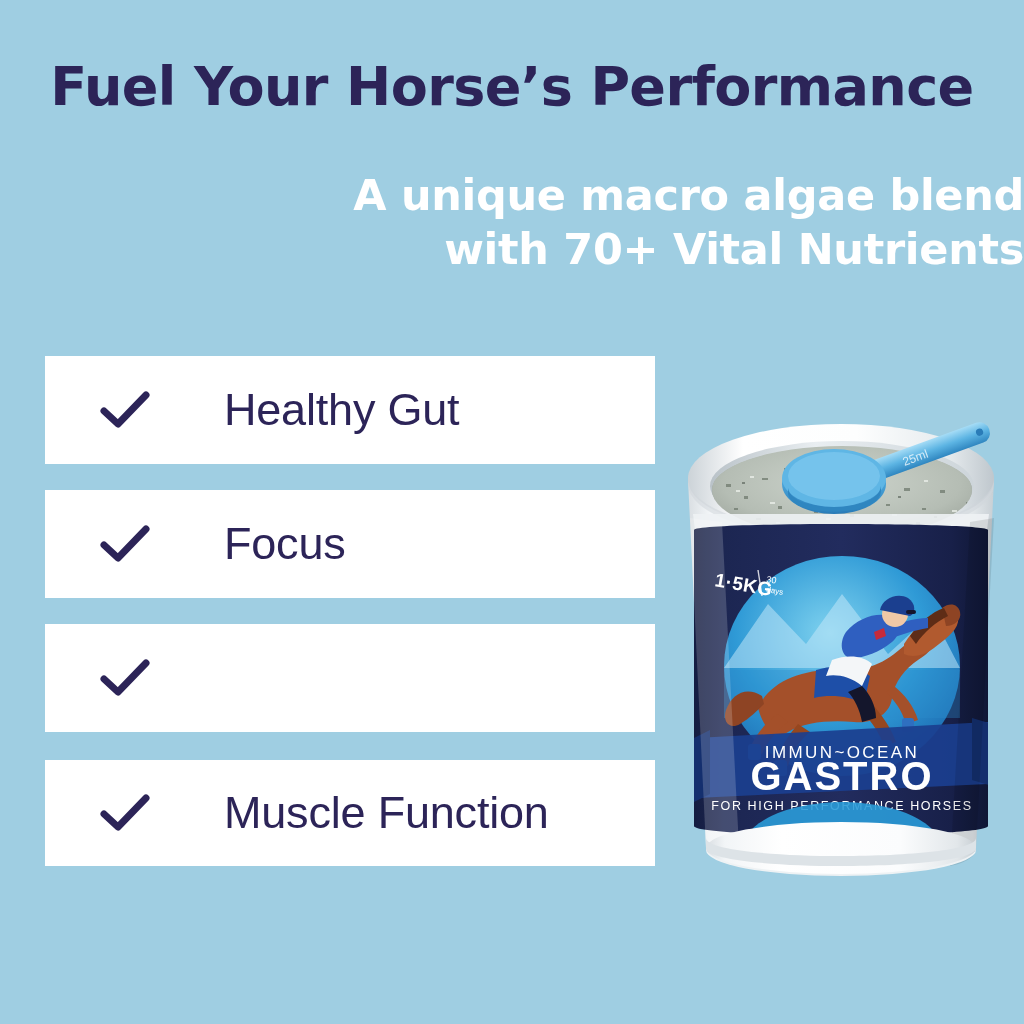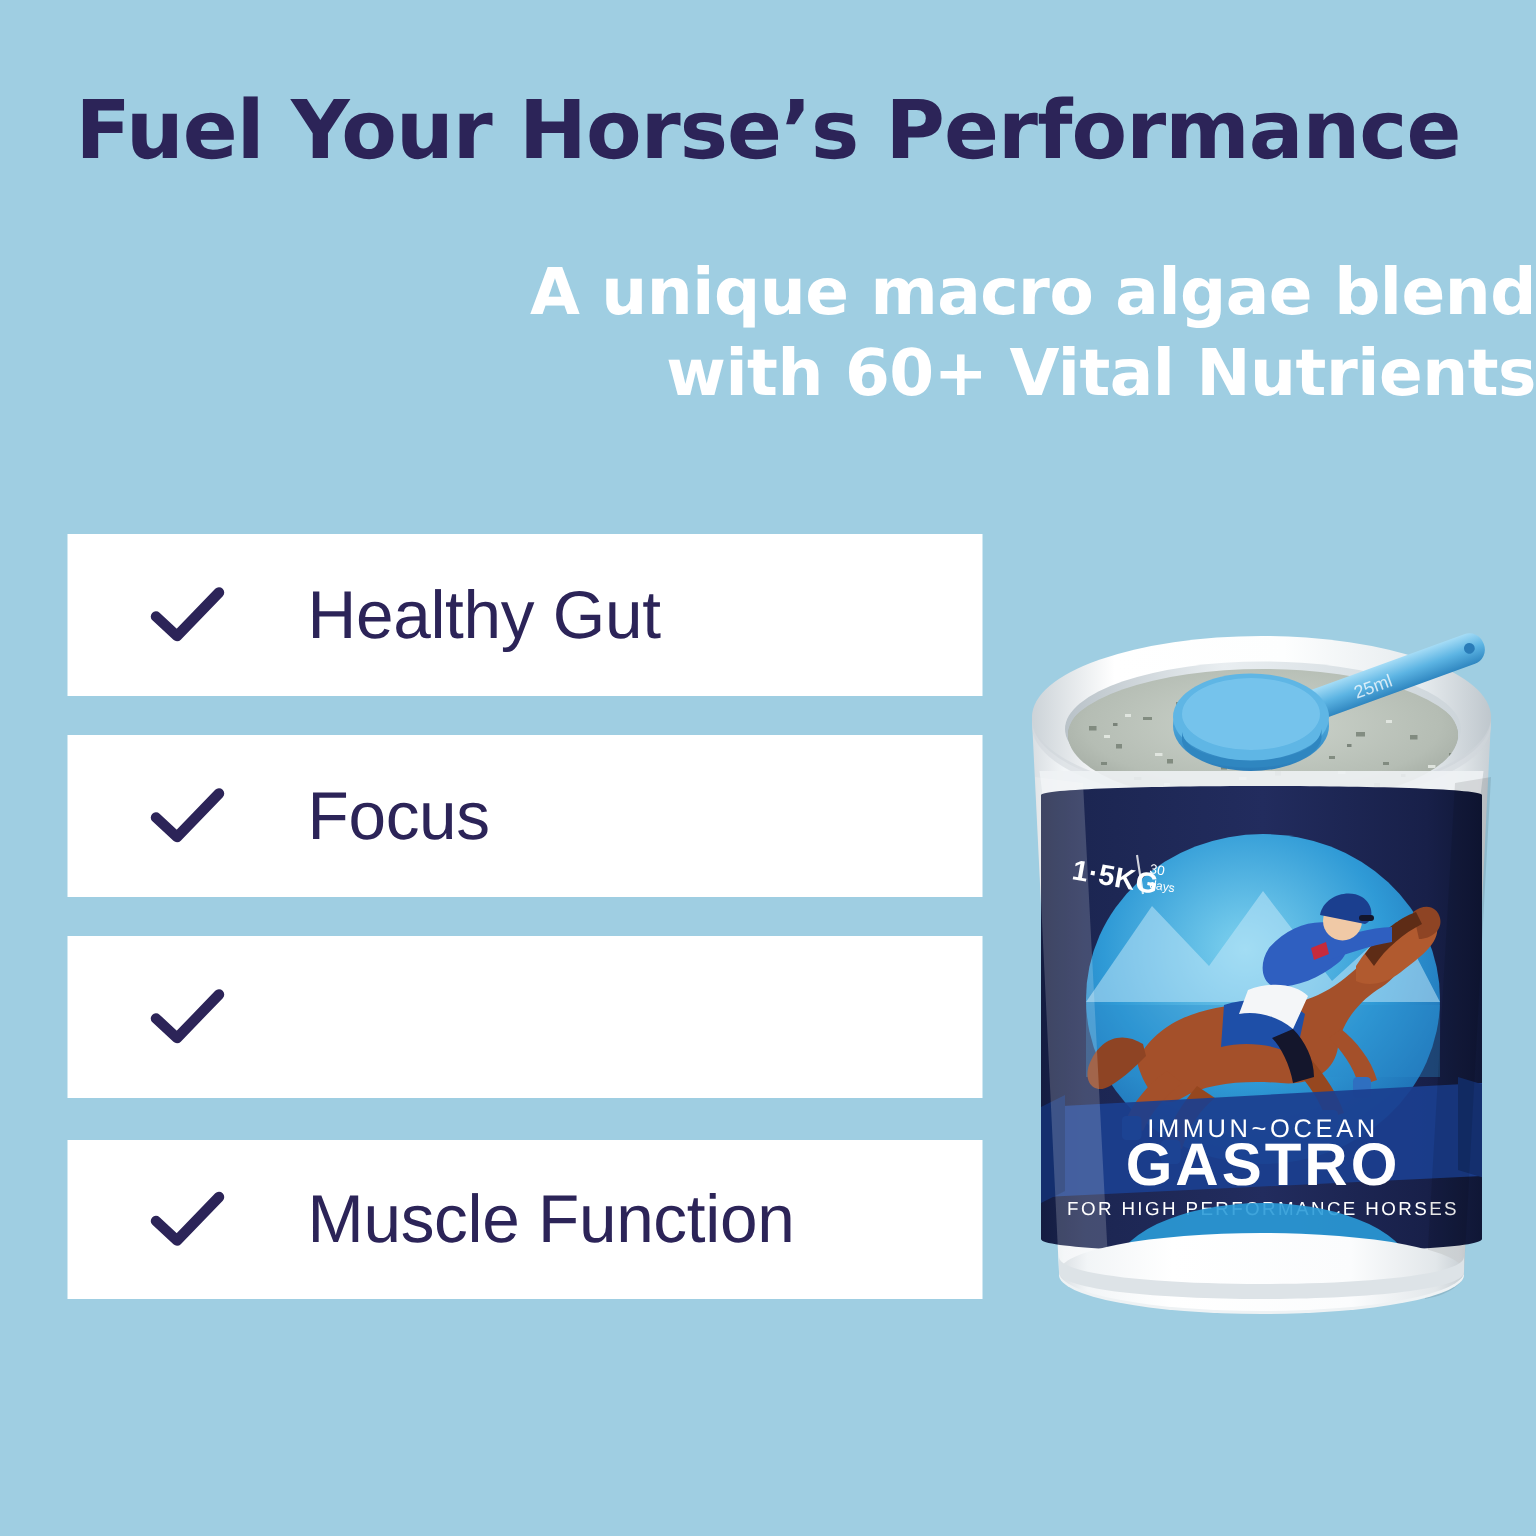--- a/index.html
+++ b/index.html
@@ -64,20 +64,21 @@
   }
 
   .benefit-row {
     position: relative;
     width: 610px;
     height: 108px;
     background: #ffffff;
     margin-bottom: 26px;
     display: flex;
     align-items: center;
+    gap: 19px;
   }
   .benefit-row:last-child { margin-bottom: 0; height: 106px; margin-top: 28px; }
 
   .check-wrap {
     width: 160px;
     display: flex;
     align-items: center;
     justify-content: center;
     flex: 0 0 160px;
   }
@@ -108,21 +109,21 @@
 </style>
 </head>
 <body>
 
 <div class="poster">
 
   <div class="headline">Fuel Your Horse’s Performance</div>
 
   <div class="subhead">
     <span class="line">A unique macro algae blend</span>
-    <span class="line">with 60+ Vital Nutrients</span>
+    <span class="line">with 70+ Vital Nutrients</span>
   </div>
 
   <div class="benefits">
 
     <div class="benefit-row">
       <span class="check-wrap">
         <svg width="50" height="38" viewBox="0 0 50 38" aria-hidden="true">
           <path d="M4 20 L18 33 L46 4" fill="none" stroke="#2c2458" stroke-width="7" stroke-linecap="round" stroke-linejoin="round"></path>
         </svg>
       </span>

